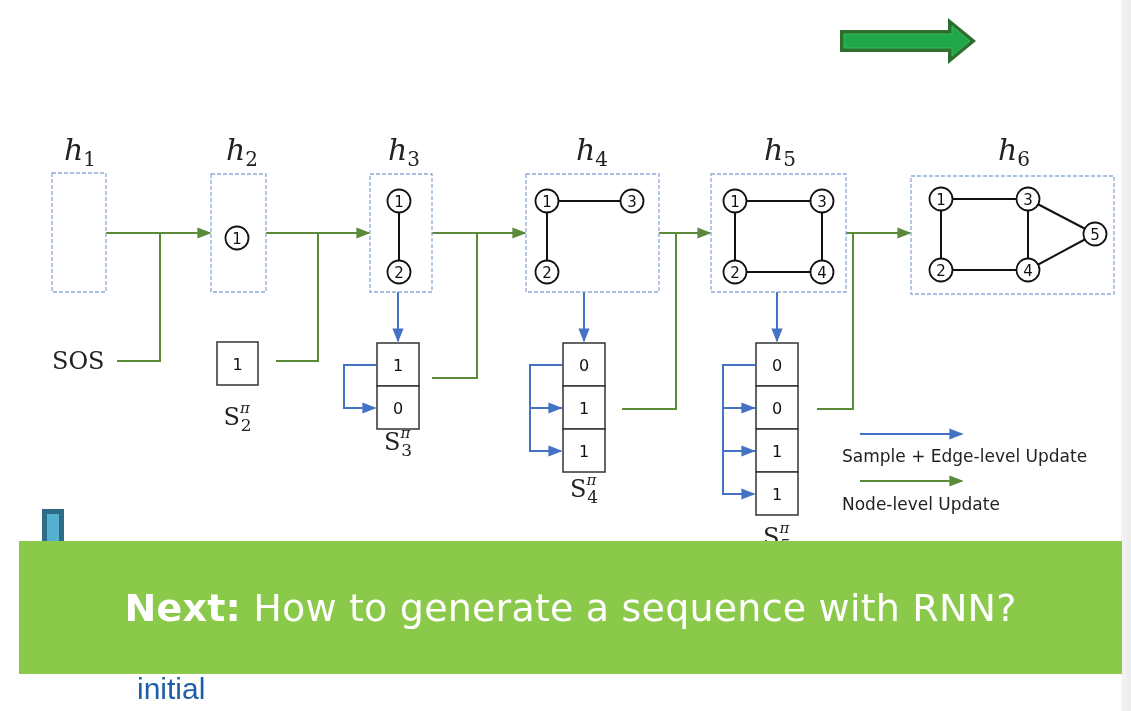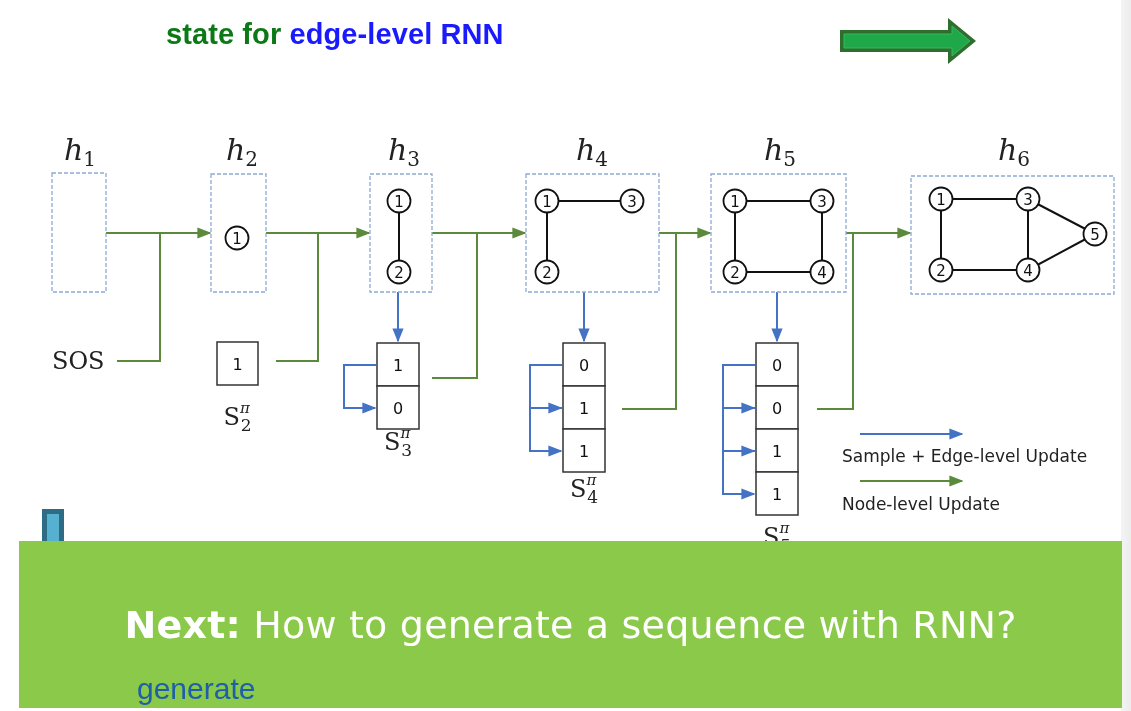--- a/index.html
+++ b/index.html
@@ -8,34 +8,33 @@
   .headline { position:absolute; left:166px; top:16px; font-family:"Liberation Sans", sans-serif; font-weight:bold; font-size:29px; line-height:36px; color:#0b7a16; letter-spacing:0.1px; }
   .headline .blue { color:#1a1aff; }
   .big-arrow { position:absolute; left:838px; top:16px; width:140px; height:50px; }
   svg.diagram { position:absolute; left:0; top:0; width:1131px; height:711px; }
   .hlabel { font-family:"DejaVu Serif", serif; font-style:italic; font-size:30px; fill:#222; }
   .hsub { font-family:"DejaVu Serif", serif; font-style:normal; font-size:20px; fill:#222; }
   .nodetext { font-family:"DejaVu Sans", sans-serif; font-size:15px; fill:#111; }
   .celltext { font-family:"DejaVu Sans", sans-serif; font-size:16px; fill:#111; }
   .serif { font-family:"DejaVu Serif", serif; fill:#222; }
   .legend-text { font-family:"DejaVu Sans", sans-serif; font-size:17px; fill:#222; }
-  .banner { position:absolute; left:19px; top:541px; width:1103px; height:167px; background:#8bc94a; display:flex; align-items:center; justify-content:center; }
+  .banner { position:absolute; left:19px; top:541px; width:1103px; height:133px; background:#8bc94a; display:flex; align-items:center; justify-content:center; }
   .banner-text { color:#ffffff; font-family:"DejaVu Sans", sans-serif; font-size:38px; letter-spacing:0.2px; }
   .banner-text b { font-weight:bold; }
   .doc-icon { position:absolute; left:42px; top:509px; width:22px; height:34px; background:#2e6b85; }
   .doc-icon::after { content:""; position:absolute; left:4px; top:4px; width:14px; height:30px; background:#56b0cf; box-shadow:inset 0 0 0 1px #2e6b85; }
   .results { position:absolute; left:137px; top:672px; font-family:"Liberation Sans", sans-serif; font-size:30px; color:#1d5fa8; }
 </style>
 </head>
 <body>
 
 <div class="right-strip"></div>
 
 <div class="headline">
-  <div><span>state for </span><span class="blue">edge-level RNN</span></div>
 </div>
 
 <svg class="big-arrow" viewBox="0 0 140 50">
   <polygon points="2,14 110,14 110,2 138,25 110,48 110,36 2,36" fill="#2e6e2e"></polygon>
   <polygon points="6,18 114,18 114,10 132,25 114,40 114,32 6,32" fill="#1fa84a" stroke="#39b85d" stroke-width="1"></polygon>
 </svg>
 
 <svg class="diagram" id="diagram" viewBox="0 0 1131 711">
   <defs>
     <marker id="arrG" viewBox="0 0 10 10" refX="9" refY="5" markerWidth="7" markerHeight="7" orient="auto">
@@ -157,13 +156,13 @@
     <text class="legend-text" x="842" y="510">Node-level Update</text>
   </g>
 </svg>
 
 <div class="doc-icon"></div>
 
 <div class="banner">
   <div class="banner-text"><b>Next:</b><span> How to generate a sequence with RNN?</span></div>
 </div>
 
-<div class="results">generate</div>
+<div class="results">initial</div>
 
 </body></html>

